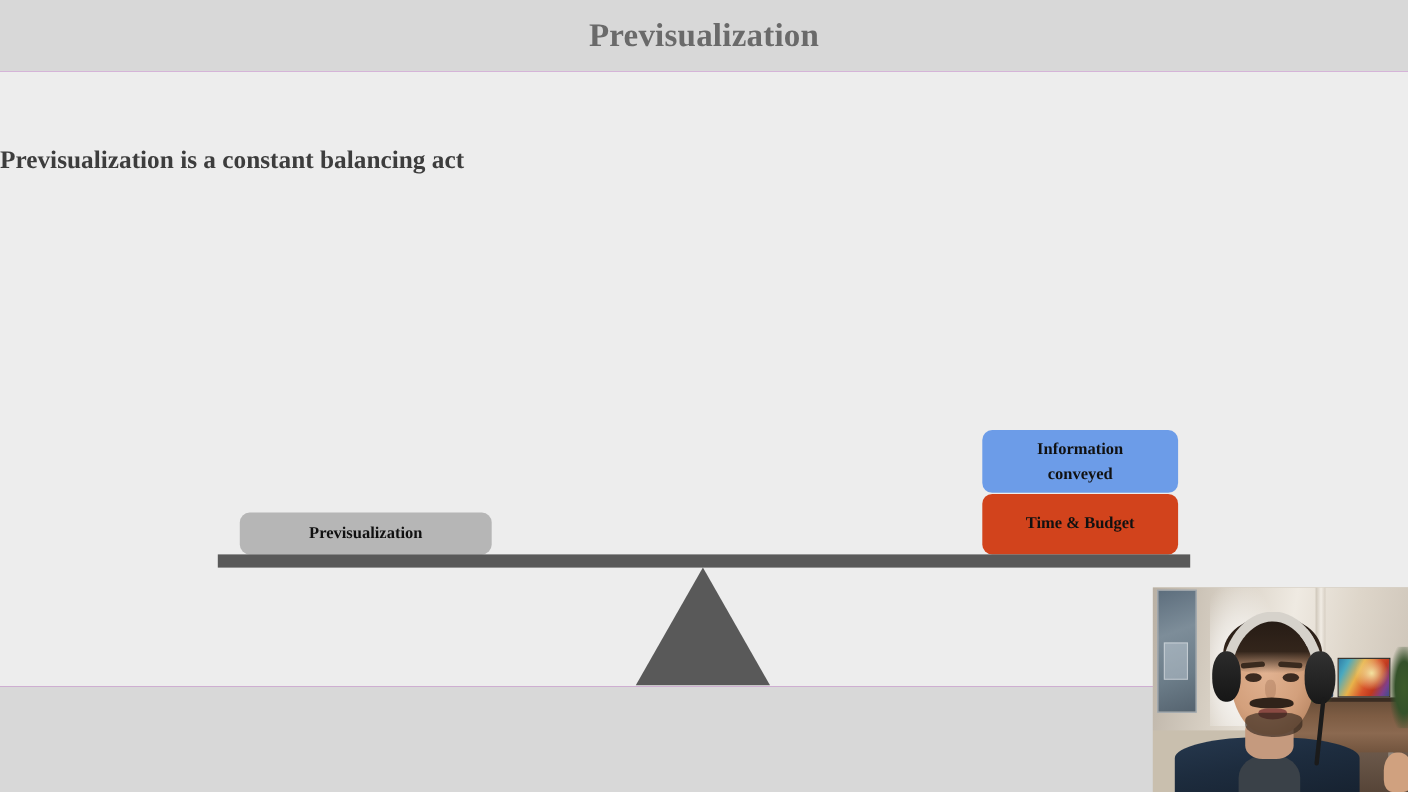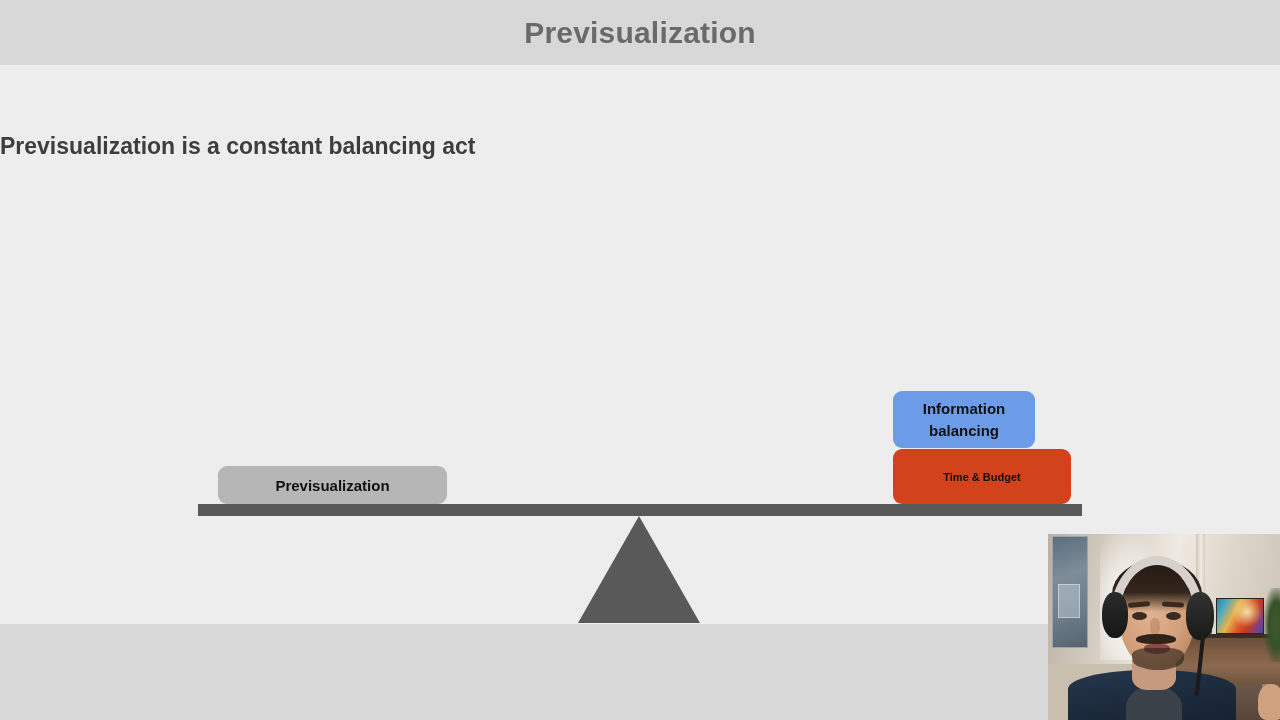--- a/index.html
+++ b/index.html
@@ -12,20 +12,21 @@
     height: 720px;
     overflow: hidden;
     font-family: "Liberation Sans", sans-serif;
   }
   #screen {
     position: relative;
     width: 1280px;
     height: 720px;
     background: #a21caf;
     overflow: hidden;
+    font-family: Liberation Serif, serif;
   }
 
   
   #header-bar {
     position: absolute;
     left: 0; top: 0;
     width: 1280px;
     height: 65px;
     background: #d8d8d8;
     box-sizing: border-box;
@@ -107,21 +108,21 @@
     font-weight: bold;
     color: #111111;
     white-space: nowrap;
   }
 
   
   #weight-info {
     position: absolute;
     left: 893px;
     top: 391px;
-    width: 142px;
+    width: 178px;
     height: 57px;
     background: #6c9ce8;
     border-radius: 9px;
     display: flex;
     align-items: center;
     justify-content: center;
     box-sizing: border-box;
   }
   #weight-info-label {
     font-size: 15px;
@@ -137,21 +138,21 @@
     width: 178px;
     height: 55px;
     background: #d2431c;
     border-radius: 9px;
     display: flex;
     align-items: center;
     justify-content: center;
     box-sizing: border-box;
   }
   #weight-budget-label {
-    font-size: 11px;
+    font-size: 15px;
     font-weight: bold;
     color: #111111;
     white-space: nowrap;
   }
 
   
   #bottom-bar {
     position: absolute;
     left: 0;
     top: 624px;
@@ -379,21 +380,21 @@
 
   <div id="scale-group">
 
     <div id="weight-previs">
       <span id="weight-previs-label">Previsualization</span>
     </div>
 
     <div id="weight-info">
       <span id="weight-info-label">
         <span>Information</span><br>
-        <span>balancing</span>
+        <span>conveyed</span>
       </span>
     </div>
 
     <div id="weight-budget">
       <span id="weight-budget-label">Time &amp; Budget</span>
     </div>
 
     <div id="scale-beam"></div>
     <div id="scale-fulcrum"></div>
   </div>

